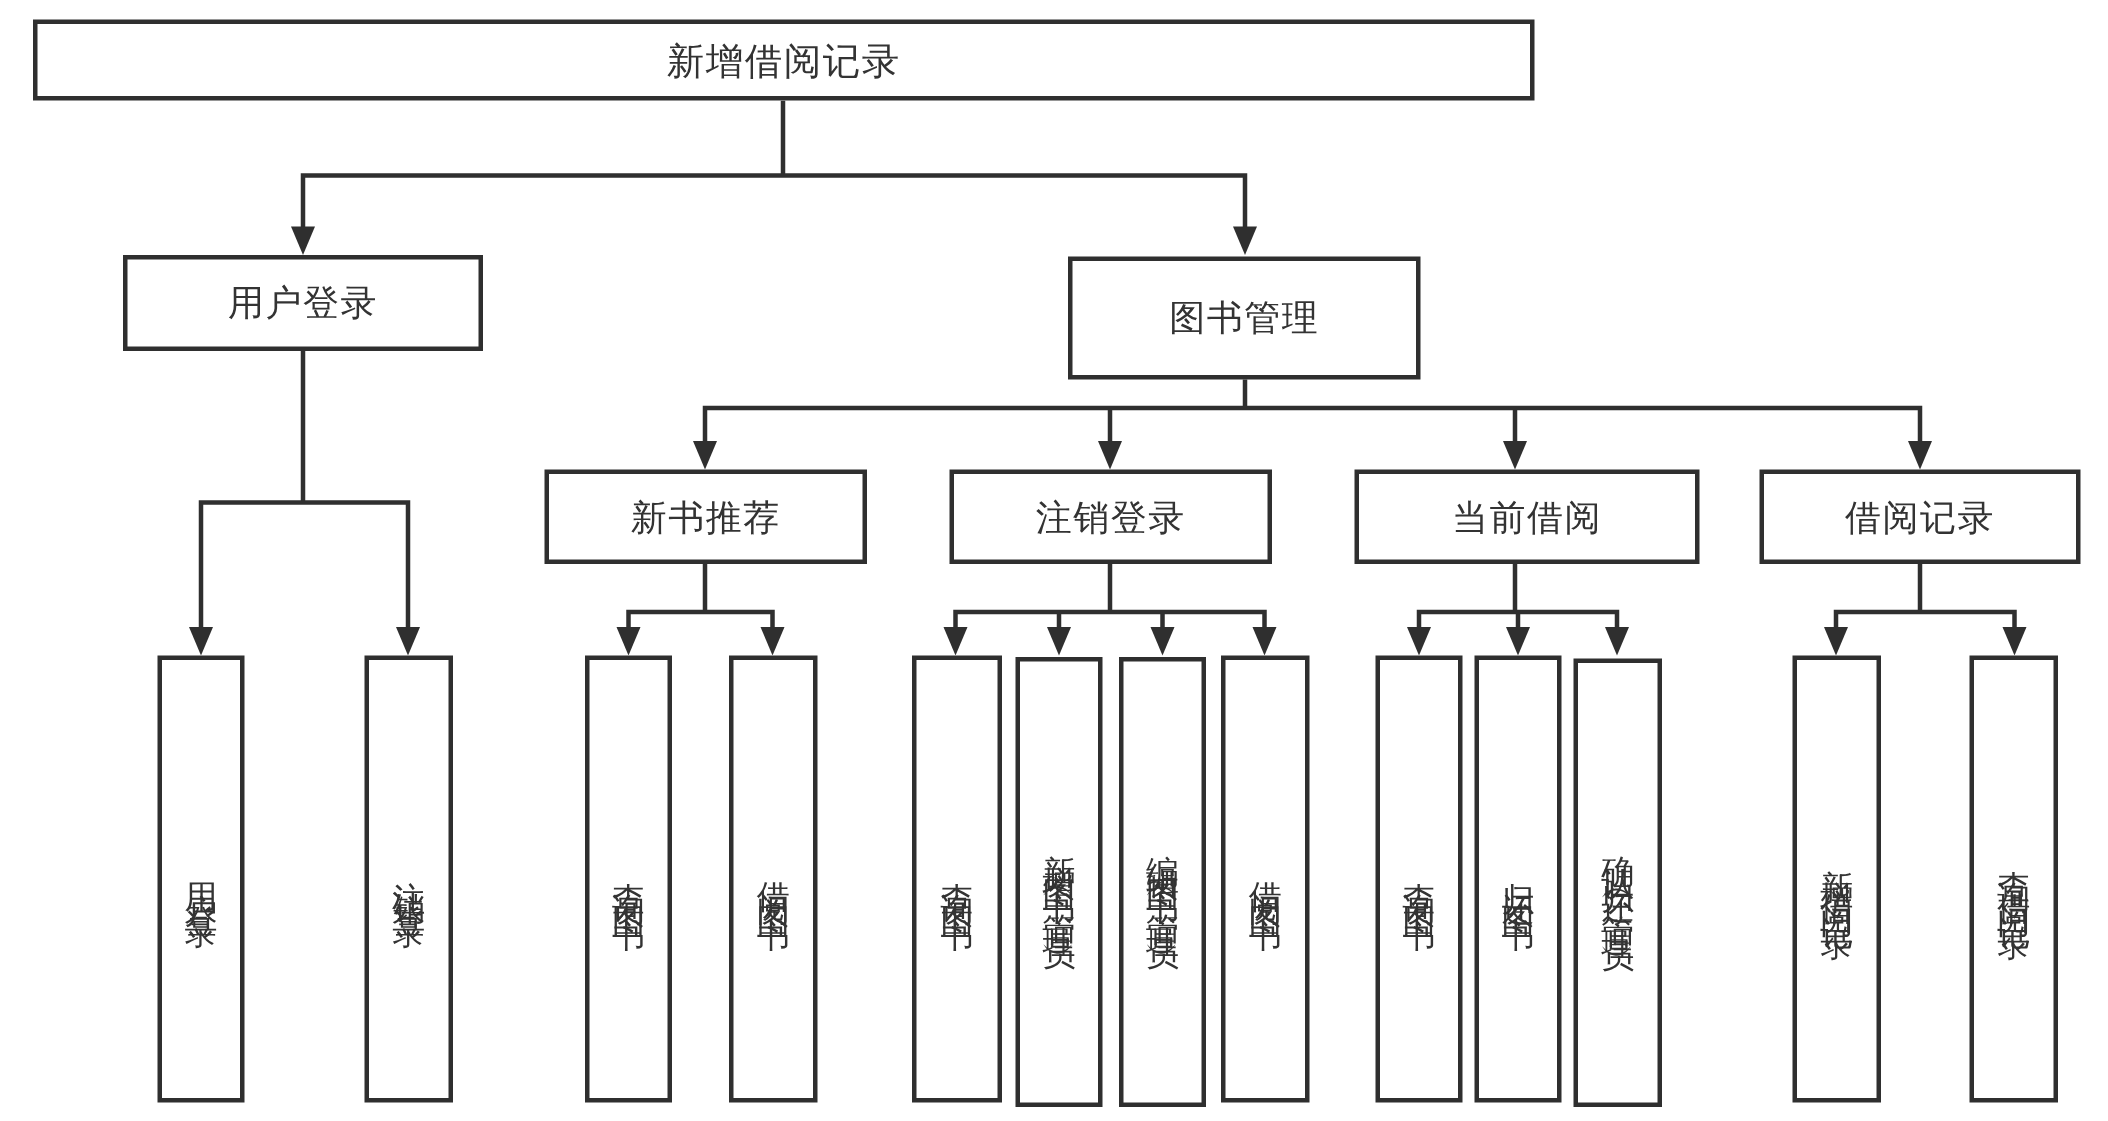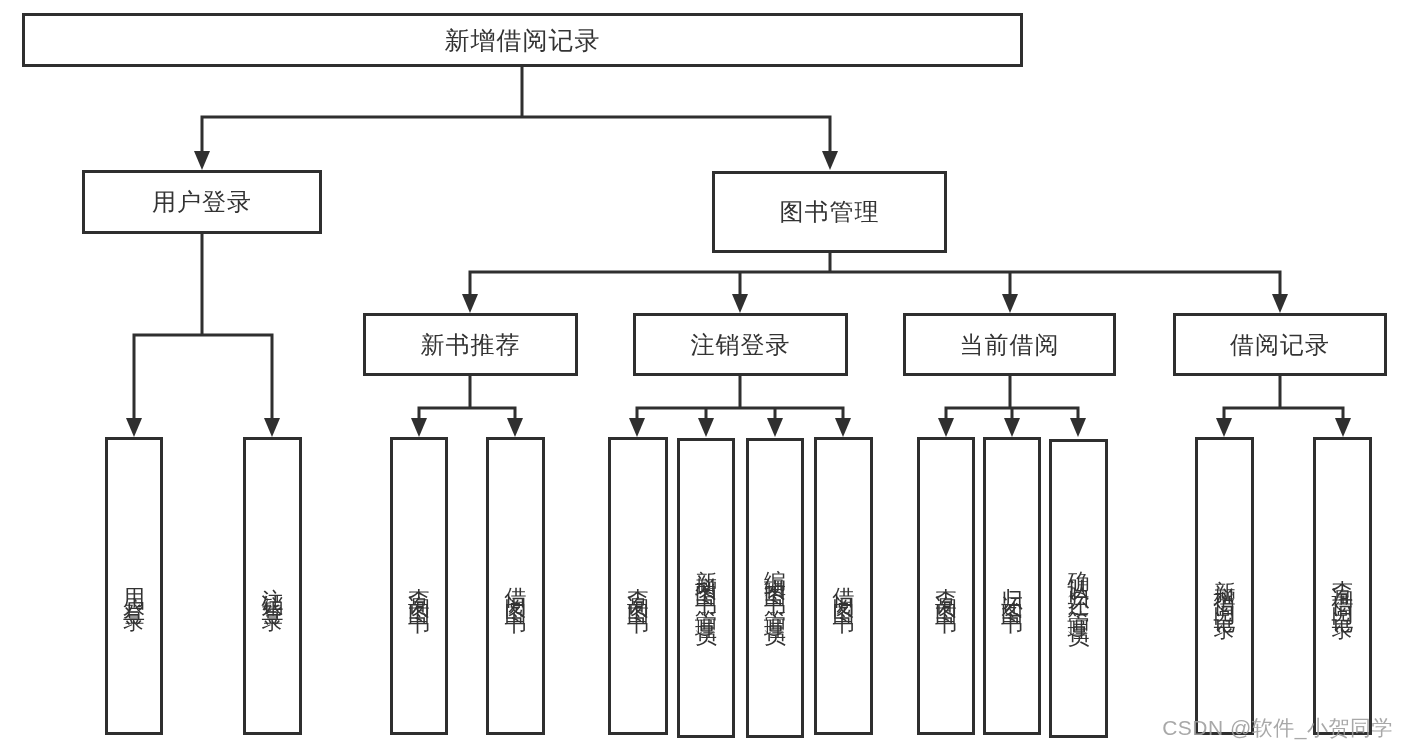--- a/index.html
+++ b/index.html
@@ -117,21 +117,21 @@
   <div class="node h" style="left:712px; top:171px; width:235px; height:82px;">
     <span>图书管理</span>
   </div>
 
   <div class="node h" style="left:363px; top:313px; width:215px; height:63px;text-align:center;">
     <span>新书推荐</span>
   </div>
   <div class="node h" style="left:633px; top:313px; width:215px; height:63px;">
     <span>注销登录</span>
   </div>
-  <div class="node h" style="left:903px; top:313px; width:213px; height:63px;">
+  <div class="node h" style="left:903px; top:313px; width:230px; height:63px;">
     <span>当前借阅</span>
   </div>
   <div class="node h" style="left:1173px; top:313px; width:214px; height:63px;">
     <span>借阅记录</span>
   </div>
 
   <div class="node v" style="left:105px; top:437px; width:58px; height:298px;">
     <span>用户登录</span>
   </div>
   <div class="node v" style="left:243px; top:437px; width:59px; height:298px;">
@@ -168,15 +168,14 @@
     <span>确认归还（管理员）</span>
   </div>
 
   <div class="node v" style="left:1195px; top:437px; width:59px; height:298px;">
     <span>新增借阅记录</span>
   </div>
   <div class="node v" style="left:1313px; top:437px; width:59px; height:298px;">
     <span>查询借阅记录</span>
   </div>
 
-  <div class="watermark">CSDN @软件_小贺同学</div>
 
 </div>
 
 </body></html>

